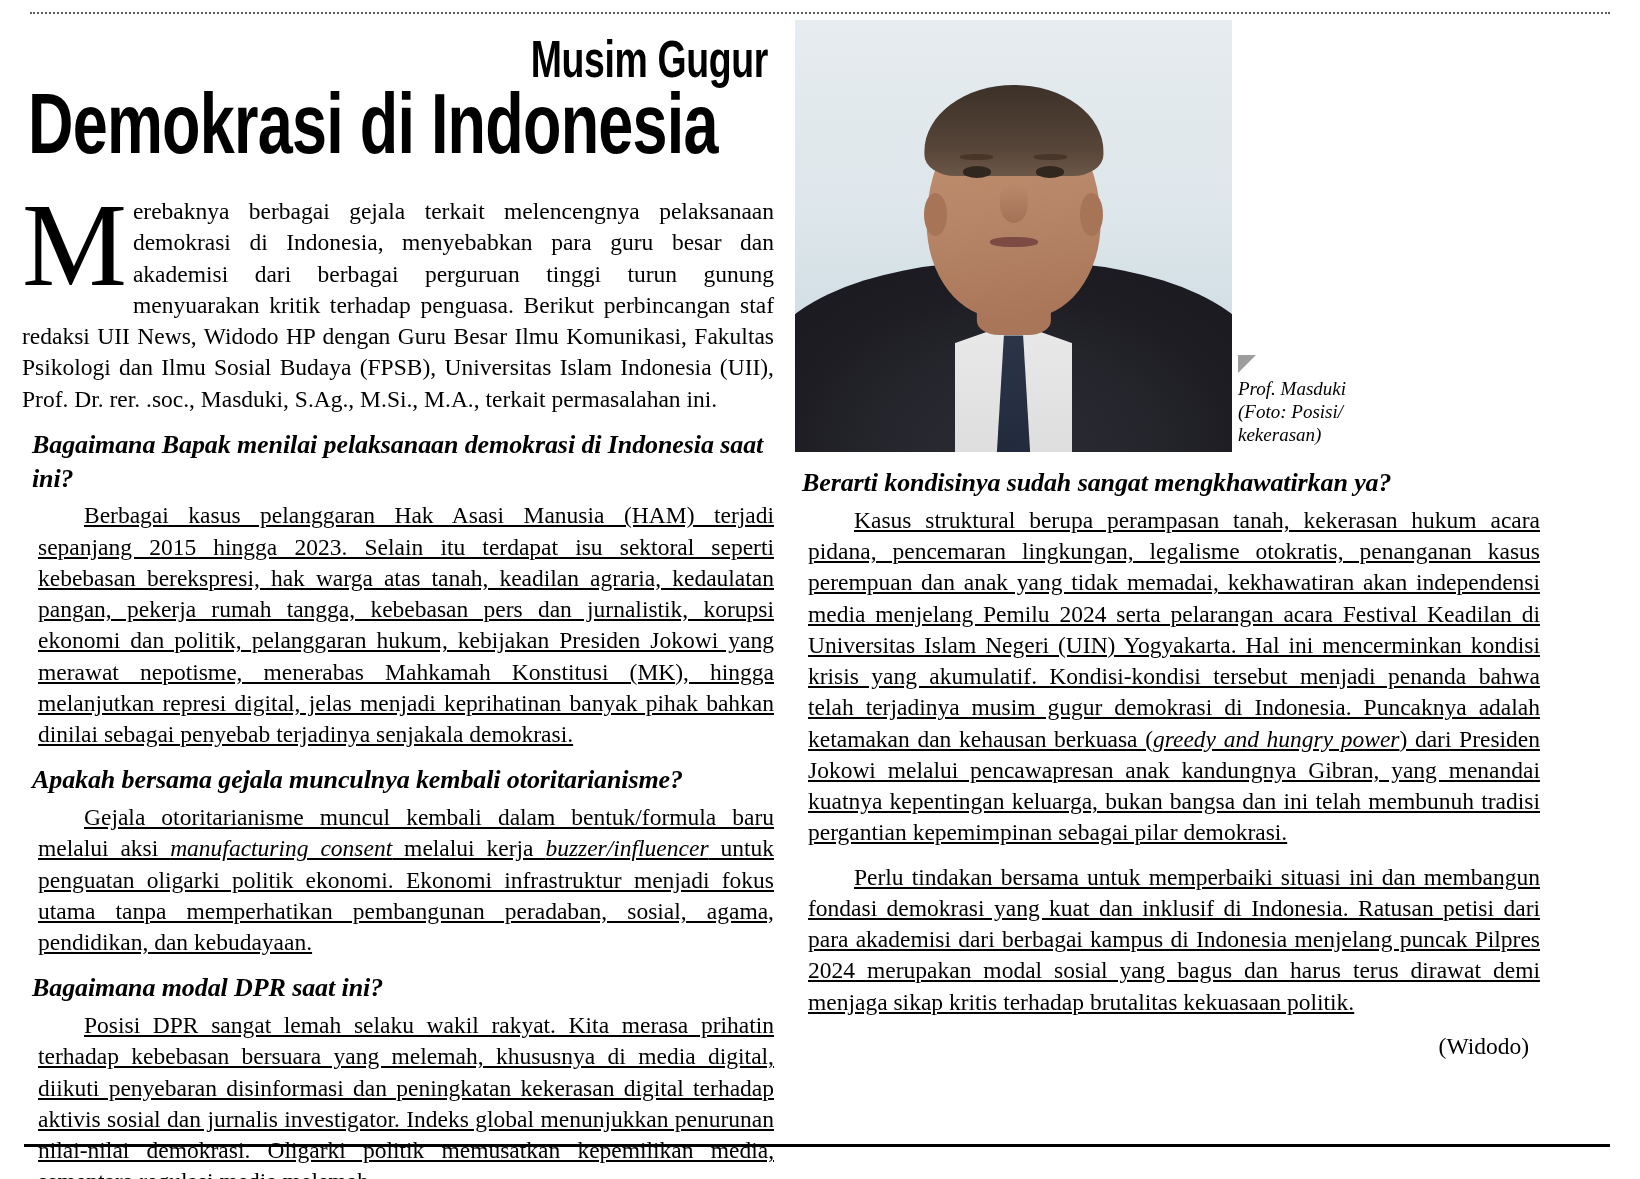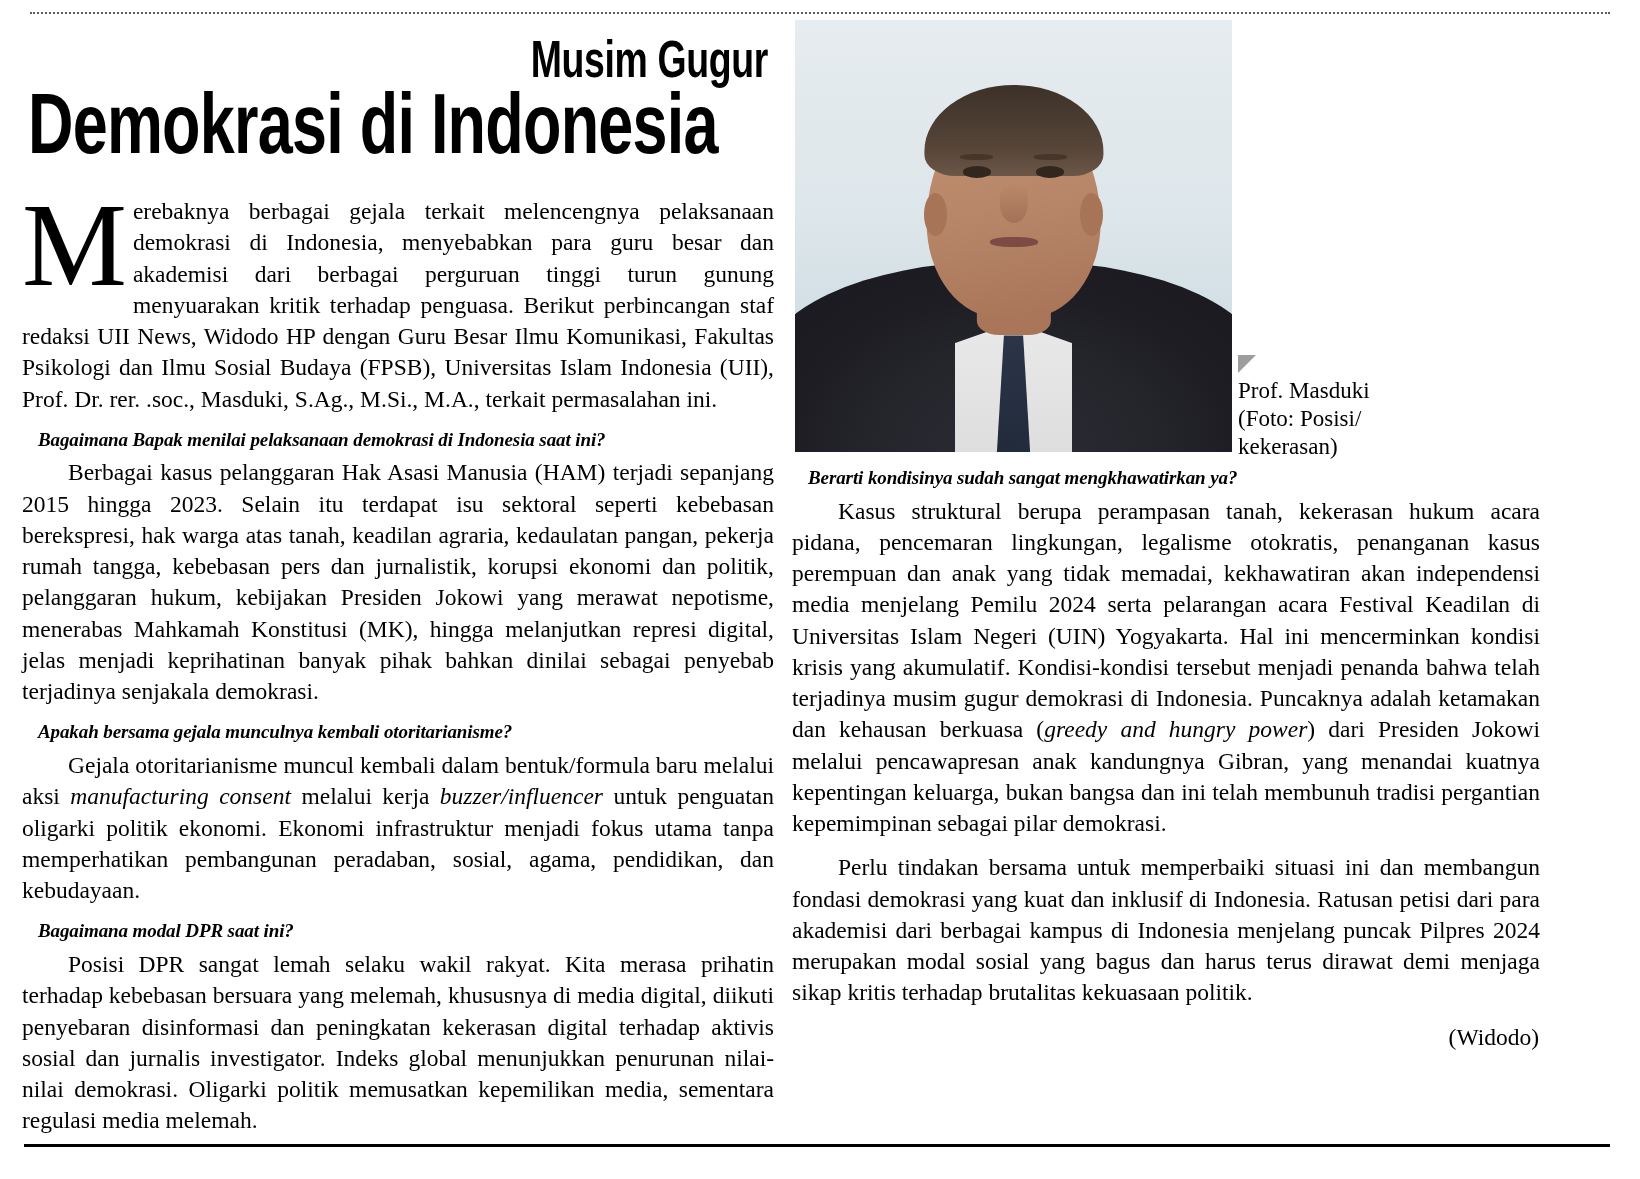--- a/index.html
+++ b/index.html
@@ -80,33 +80,34 @@
     top: 196px;
     width: 752px;
   }
   .col-right {
     left: 792px;
     top: 466px;
     width: 748px;
   }
 
   p.body {
-    margin: 0 0 13px 0;
+    margin: 0 0 13px 16px;
     text-align: justify;
     text-justify: inter-word;
+    text-decoration: underline;
   }
   p.body.indent { text-indent: 46px; }
   p.body.last { margin-bottom: 0; }
 
   h3.question {
-    font-size: 19px;
+    font-size: 26px;
     font-weight: bold;
     font-style: italic;
     line-height: 1.3;
-    margin: 0 0 5px 16px;
+    margin: 0 0 5px 10px;
     letter-spacing: -0.1px;
   }
 
   .intro {
     margin: 0 0 13px 0;
     text-align: justify;
   }
   .dropcap {
     float: left;
     font-family: "Liberation Serif", serif;
@@ -253,23 +254,24 @@
     width: 180px;
   }
   .caption-marker {
     width: 0;
     height: 0;
     border-left: 18px solid #9d9d9d;
     border-bottom: 18px solid transparent;
     margin-bottom: 4px;
   }
   .caption-text {
-    font-size: 23px;
+    font-size: 19px;
     line-height: 1.22;
     color: #000;
+    font-style: italic;
   }
 
   
   .corner {
     position: absolute;
     left: 24px;
     top: 1032px;
     width: 112px;
     height: 112px;
   }
@@ -301,21 +303,21 @@
     position: absolute;
     left: 24px;
     top: 1144px;
     width: 1586px;
     height: 3px;
     background: #000;
   }
 
   .byline {
     text-align: right;
-    margin: 1px;
+    margin: 11px;
   }
 </style>
 </head>
 <body>
 
 <div class="page">
 
   <div class="top-rule"></div>
 
   <div class="headline-block">

